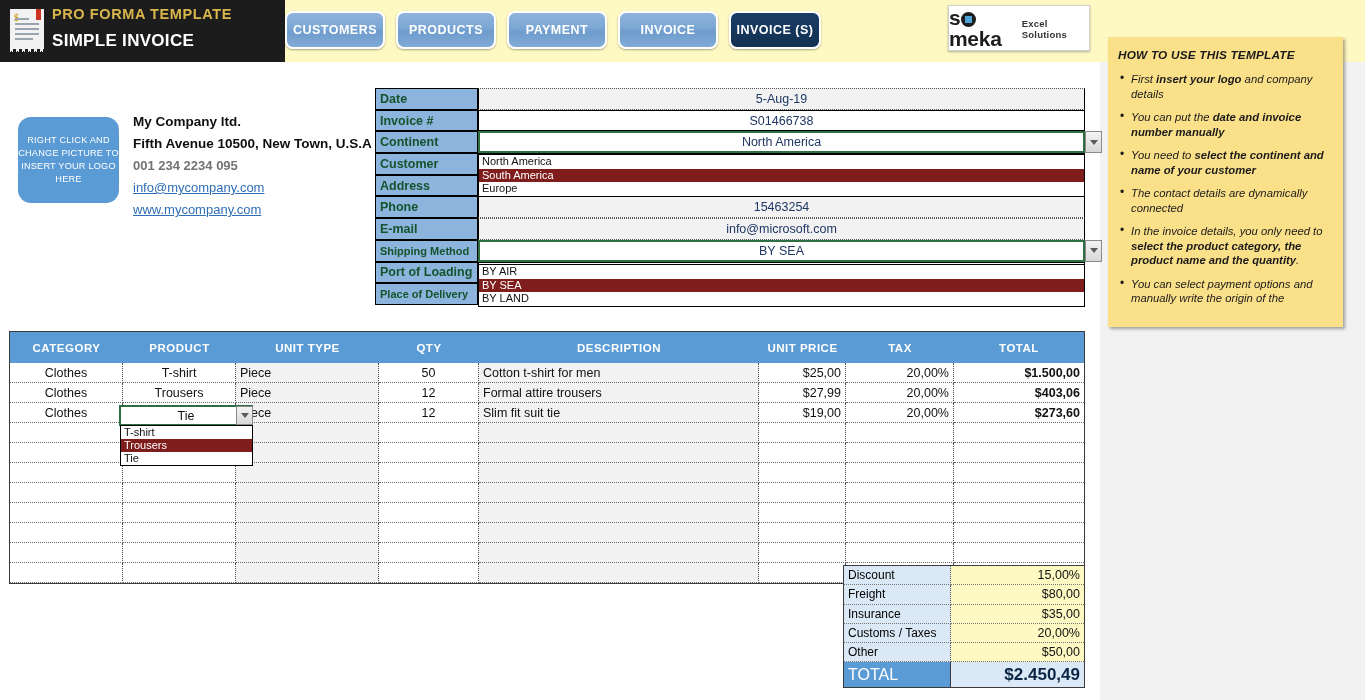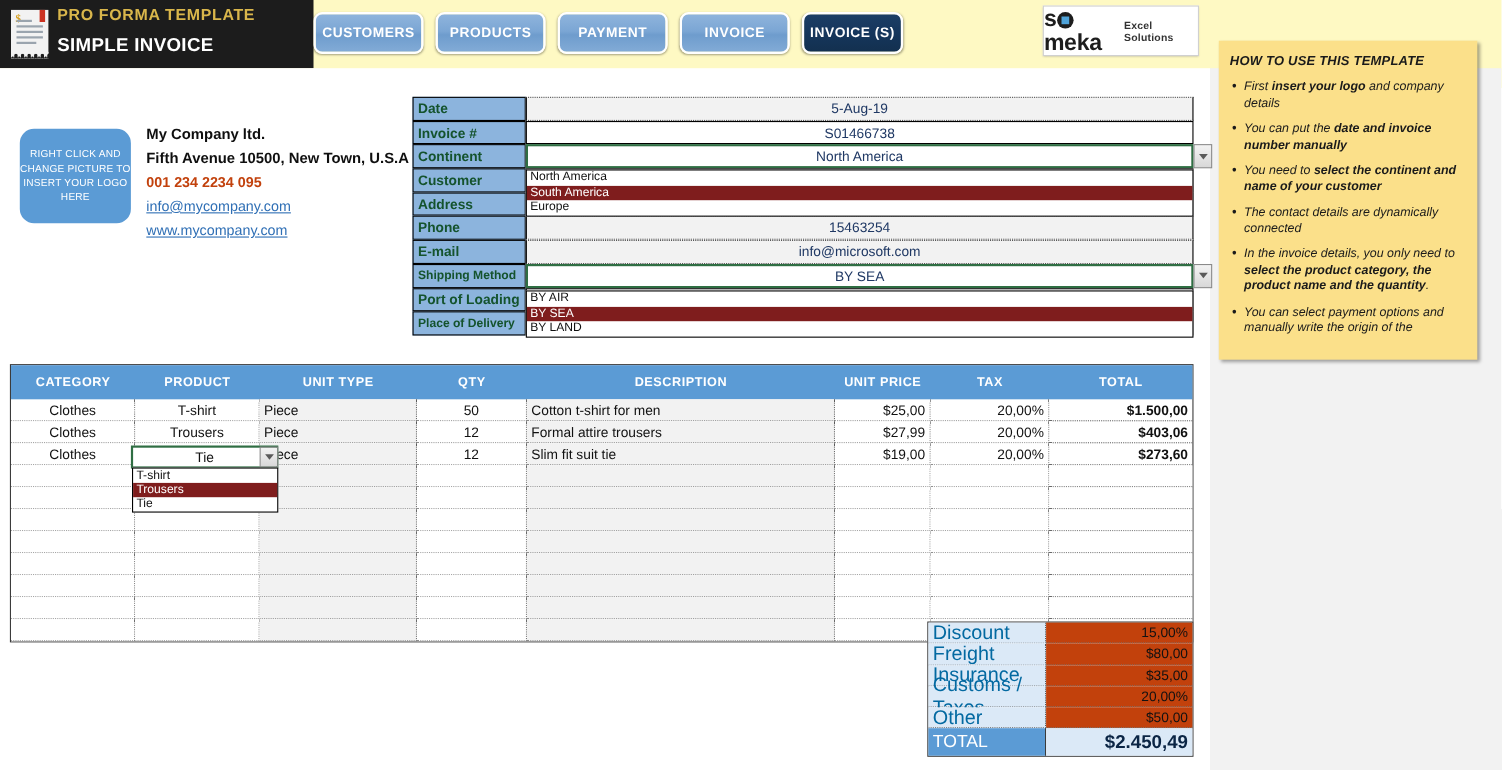--- a/index.html
+++ b/index.html
@@ -101,21 +101,21 @@
     background:#5b9bd5;border-radius:13px;
     display:flex;align-items:center;justify-content:center;text-align:center;
     color:#ffffff;font-size:9.2px;line-height:13px;letter-spacing:.2px;
   }
 
   
   .company{position:absolute;left:133px;top:111px;width:240px;}
   .company div{line-height:22px;white-space:nowrap;}
   .co-name{font-size:13.5px;font-weight:bold;color:#0f0f0f;}
   .co-addr{font-size:13.5px;font-weight:bold;color:#0f0f0f;}
-  .co-phone{font-size:13px;font-weight:bold;color:#c2410c;}
+  .co-phone{font-size:13px;font-weight:bold;color:#737373;}
   .co-link{font-size:13px;color:#2f6fb5;text-decoration:underline;cursor:pointer;}
 
   
   .form{position:absolute;left:375px;top:88px;width:710px;}
   .frow{position:relative;height:21.7px;}
   .flabel{
     position:absolute;left:0;top:0;width:103px;height:100%;
     background:#8cb4dd;border:1px solid #000;box-sizing:border-box;
     display:flex;align-items:center;
     padding-left:4px;font-size:12.5px;font-weight:bold;color:#14532d;
@@ -211,24 +211,24 @@
   
   .totals{
     position:absolute;left:843px;top:565px;width:242px;
     border:1px solid #3b3b3b;box-sizing:border-box;background:#fff;
   }
   .trow{display:flex;height:19.3px;box-sizing:border-box;}
   .tlabel{
     width:108px;background:#dbe9f7;box-sizing:border-box;
     border-right:1px dotted #555;border-bottom:1px dotted #777;
     display:flex;align-items:center;padding-left:4px;
-    font-size:18px;color:#0369a1;
+    font-size:12px;color:#000000;
   }
   .tval{
-    width:134px;box-sizing:border-box;background:#c2410c;
+    width:134px;box-sizing:border-box;background:#fef9c3;
     border-bottom:1px dotted #777;
     display:flex;align-items:center;justify-content:flex-end;padding-right:4px;
     font-size:12.5px;color:#111;
   }
   .trow.grand{height:25px;}
   .trow.grand .tlabel{
     background:#5b9bd5;color:#ffffff;font-size:16px;border-bottom:none;
     border-right:1px solid #3b3b3b;
   }
   .trow.grand .tval{

